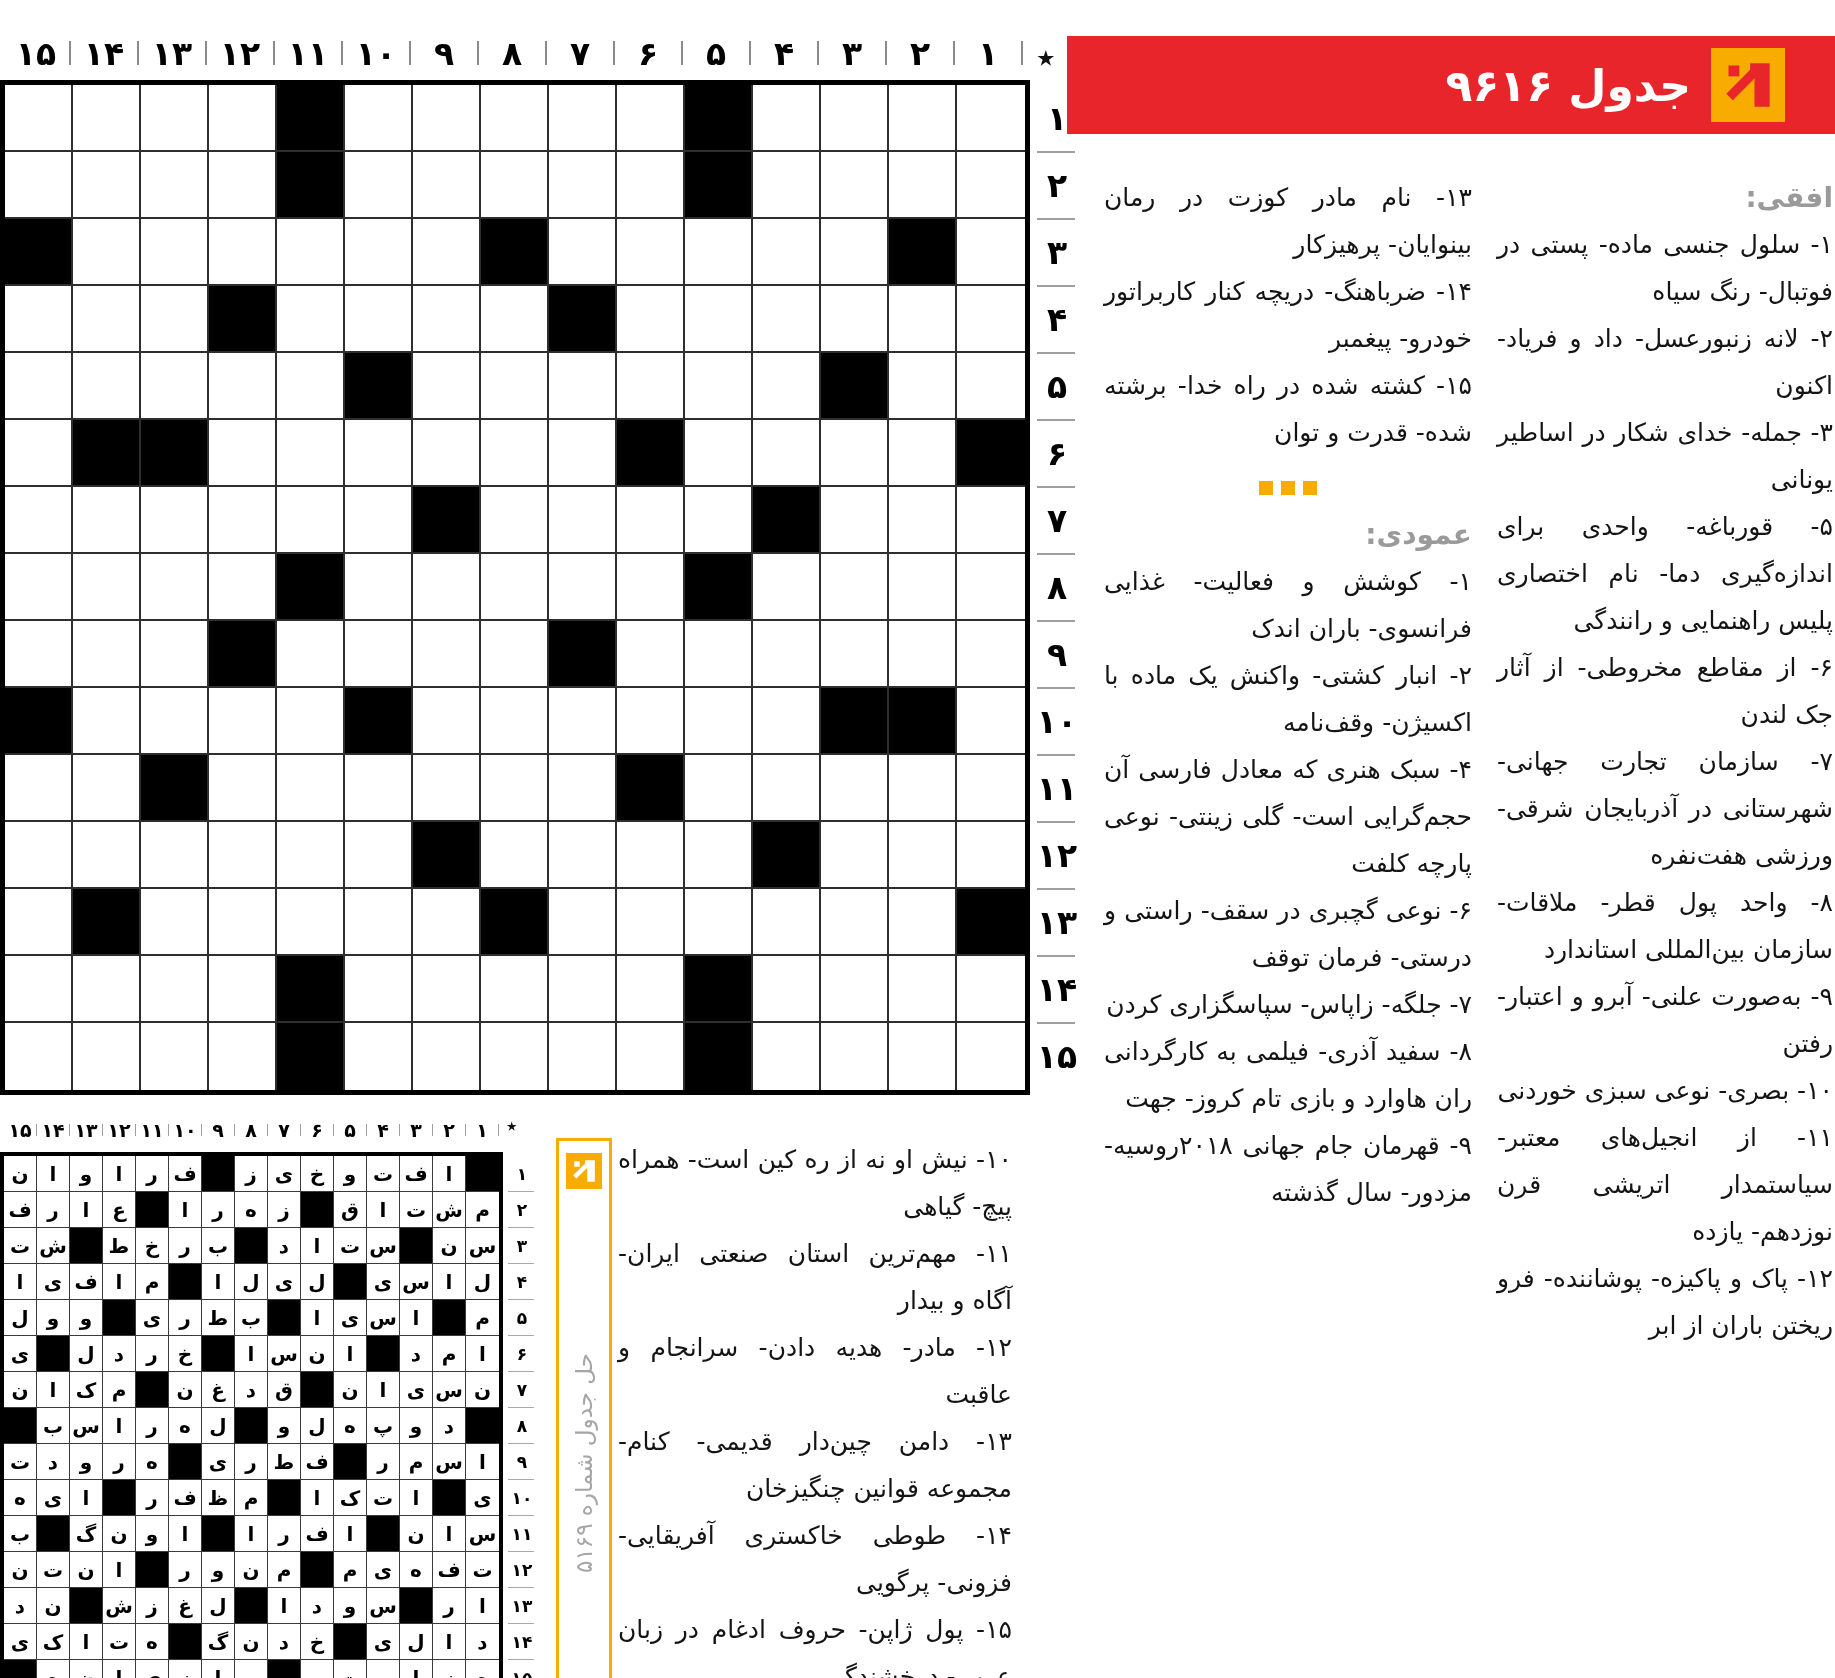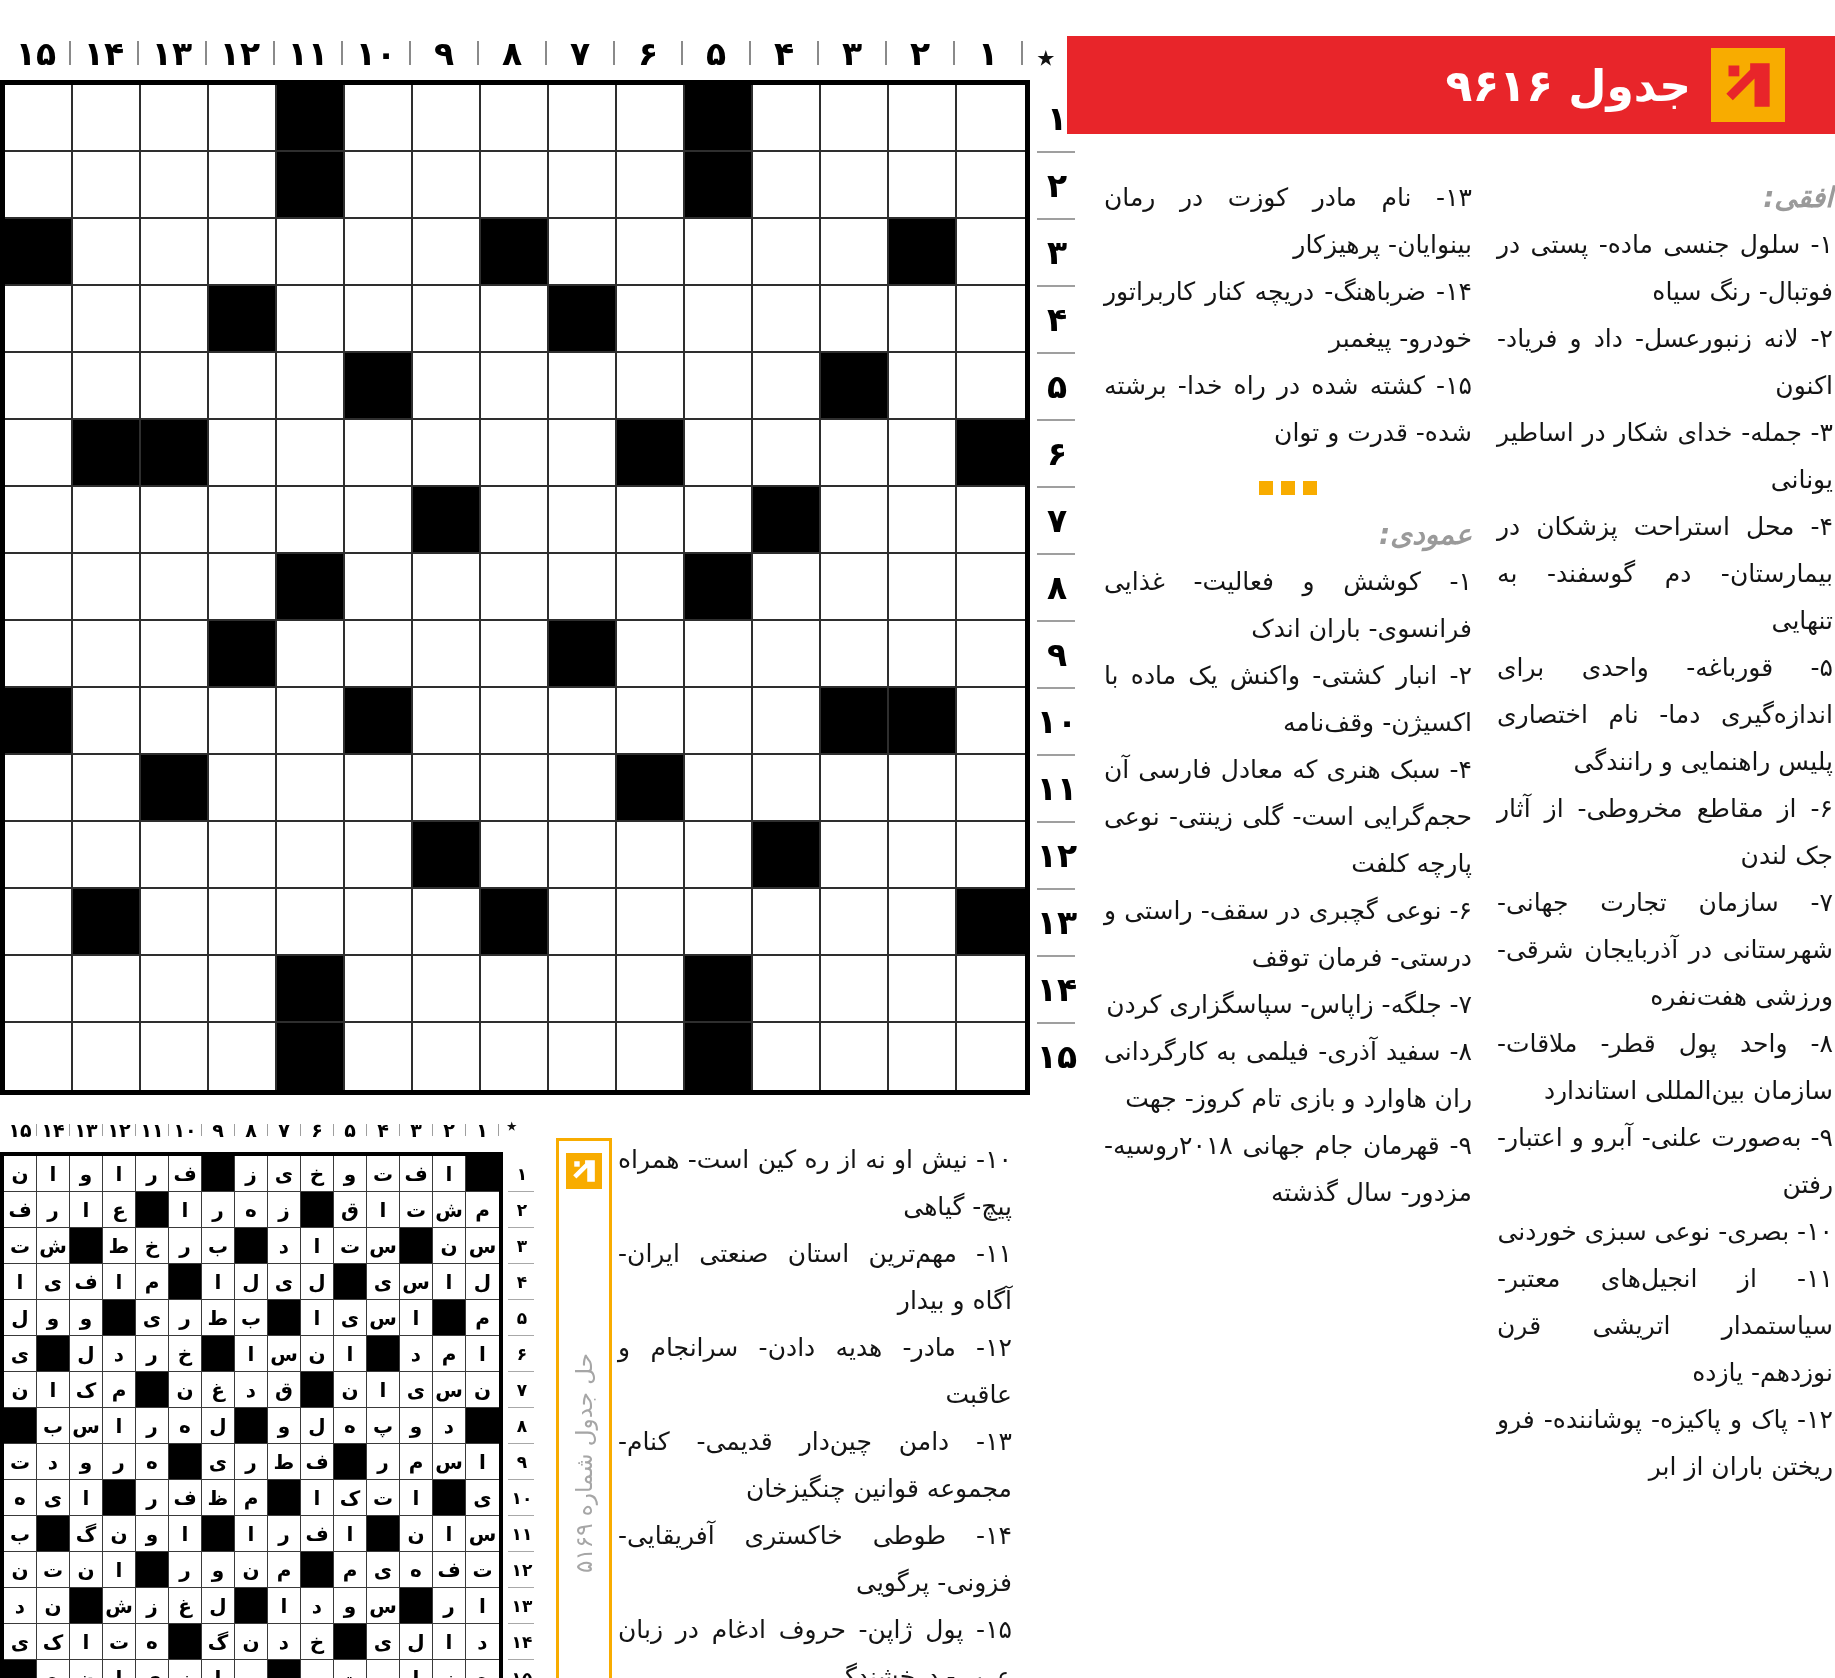--- a/index.html
+++ b/index.html
@@ -31,21 +31,21 @@
                  color:#fff;font-size:44px;font-weight:bold;direction:rtl;white-space:nowrap;}
   .logo{position:absolute;right:58px;top:12px;width:74px;height:74px;background:#f8ac00;
         display:flex;align-items:center;justify-content:center;}
 
   
   .cluecol{position:absolute;direction:rtl;text-align:justify;font-size:25px;line-height:47px;color:#141414;}
   .cluecol p{margin:0;}
   .col-right{right:2px;top:146px;width:336px;}
   .col-mid{left:1104px;top:146px;width:368px;}
   .col-bottom{left:618px;top:1108px;width:394px;}
-  .cluehead{color:#9a9a9a;font-weight:bold;font-size:28px;font-style:italic;}
+  .cluehead{color:#9a9a9a;font-weight:bold;font-size:28px;}
   .divider{text-align:center;margin:16px 0 10px;line-height:normal;}
   .divider i{display:inline-block;width:14px;height:14px;background:#f8ac00;margin:0 4px;}
 
   
   .solgrid{position:absolute;left:0;top:1124px;width:495px;height:540px;border:4px solid #000;
            display:grid;grid-template-columns:repeat(15,1fr);grid-template-rows:repeat(15,1fr);background:#fff;}
   .solgrid .cell{border-right:1px solid #3a3a3a;border-bottom:1px solid #3a3a3a;
                  display:flex;align-items:center;justify-content:center;
                  font-size:20px;font-weight:bold;color:#000;}
   .solgrid .cell.lastcol{border-right:none}
@@ -362,21 +362,20 @@
       </svg>
     </div>
   </div>
 
   <div class="cluecol col-right">
     <div class="cluehead">افقی:</div>
     <div id="cluesA1">
         <p class="clue">۱- سلول جنسی ماده- پستی در فوتبال- رنگ سیاه</p>
         <p class="clue">۲- لانه زنبورعسل- داد و فریاد- اکنون</p>
         <p class="clue">۳- جمله- خدای شکار در اساطیر یونانی</p>
-        <p class="clue">۴- محل استراحت پزشکان در بیمارستان- دم گوسفند- به تنهایی</p>
         <p class="clue">۵- قورباغه- واحدی برای اندازه‌گیری دما- نام اختصاری پلیس راهنمایی و رانندگی</p>
         <p class="clue">۶- از مقاطع مخروطی- از آثار جک لندن</p>
         <p class="clue">۷- سازمان تجارت جهانی- شهرستانی در آذربایجان شرقی- ورزشی هفت‌نفره</p>
         <p class="clue">۸- واحد پول قطر- ملاقات- سازمان بین‌المللی استاندارد</p>
         <p class="clue">۹- به‌صورت علنی- آبرو و اعتبار- رفتن</p>
         <p class="clue">۱۰- بصری- نوعی سبزی خوردنی</p>
         <p class="clue">۱۱- از انجیل‌های معتبر- سیاستمدار اتریشی قرن نوزدهم- یازده</p>
         <p class="clue">۱۲- پاک و پاکیزه- پوشاننده- فرو ریختن باران از ابر</p>
       </div>
   </div>

